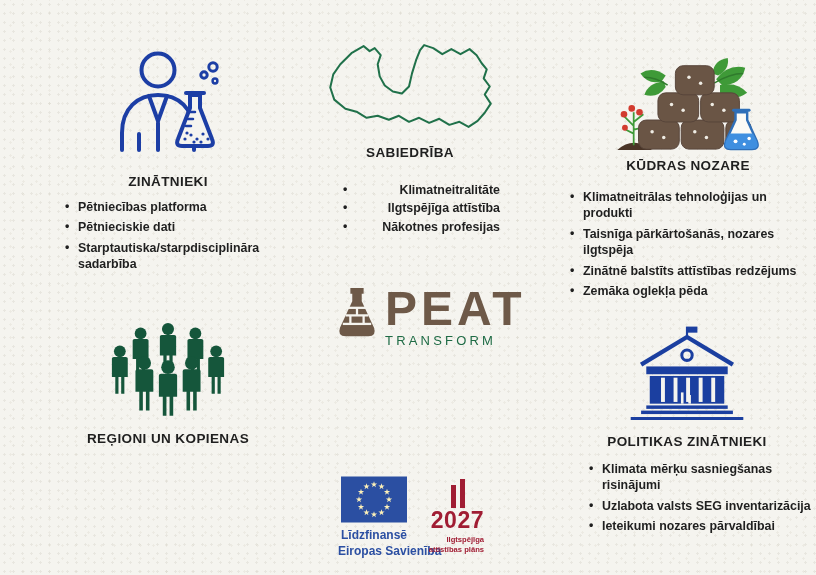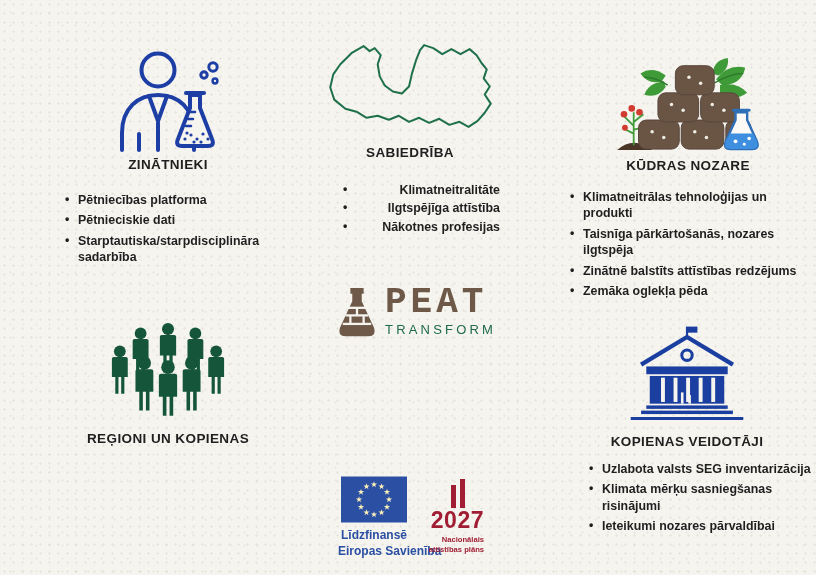--- a/index.html
+++ b/index.html
@@ -17,30 +17,30 @@
   }
 
   .node { position:absolute; }
   .icon { display:flex; justify-content:center; align-items:flex-end; }
 
   .title {
     font-size:13.5px; font-weight:700; letter-spacing:.4px;
     color:var(--c-text,#1f1f1f); text-align:center; white-space:nowrap;
   }
 
-  .bullets { list-style:none; margin-top:20px; }
+  .bullets { list-style:none; margin-top:10px; }
   .bullets li {
     position:relative; font-size:12.4px; font-weight:600;
     color:var(--c-text,#1f1f1f); line-height:1.32; margin-bottom:4px;
   }
   .bullets li::before { content:"•"; position:absolute; left:-13px; top:-1px; }
 
   
   .pos-scientists { left:28px;  top:46px;  width:280px; }
-  .pos-scientists .title { margin-top:1px; }
+  .pos-scientists .title { margin-top:18px; }
   .pos-scientists .bullets { padding-left:50px; }
 
   .pos-society { left:320px; top:36px;  width:180px; }
   .pos-society .title { margin-top:4px; }
   .pos-society .bullets { margin-top:22px; padding-left:36px;text-align:right; }
   .pos-society .bullets li { margin-bottom:2px; }
 
   .pos-peat { left:560px; top:56px;  width:256px; }
   .pos-peat .title { margin-top:5px; }
   .pos-peat .bullets { margin-top:16px; padding-left:23px; }
@@ -49,23 +49,22 @@
   .pos-regions .title { margin-top:13px; }
   .pos-regions .bullets { margin-top:16px; padding-left:50px; }
 
   .pos-policy { left:562px; top:324px; width:250px; }
   .pos-policy .title { margin-top:13px; }
   .pos-policy .bullets { margin-top:12px; padding-left:40px; }
 
   
   .logo { left:336px; top:287px; display:flex; gap:7px; align-items:flex-start; }
   .logo-word1 {
-    font-size:36px; font-weight:700; letter-spacing:4px; line-height:.9;
+    font-size:48px; font-weight:700; letter-spacing:4px; line-height:.9;
     color:var(--c-brown,#6e5948);
-    font-family:Liberation Mono, monospace;
   }
   .logo-word2 {
     font-size:13px; font-weight:400; letter-spacing:3.2px; margin-top:3px;
     color:var(--c-logo-green,#1e6b45);
   }
 
   
   .funding-eu { left:338px; top:476px; width:72px; text-align:center; }
   .eu-label {
     margin-top:5px; font-size:12px; font-weight:700; line-height:1.3;
@@ -270,21 +269,21 @@
     </div>
   </div>
 
   <div class="node funding-nap">
     <div class="nap-bars">
       <div class="nap-bar b1"></div>
       <div class="nap-bar b2"></div>
     </div>
     <div class="nap-year">2027</div>
     <div class="nap-label">
-      <div>Nacionālais</div>
+      <div>Ilgtspējīga</div>
       <div>attīstības plāns</div>
     </div>
   </div>
 
   <section class="node pos-policy">
     <div class="icon">
       <svg width="128" height="97" viewBox="0 0 140 112" aria-hidden="true">
         <g fill="#1b3fa0">
           <rect x="71" y="3" width="11" height="7"></rect>
           <rect x="23" y="49" width="94" height="9"></rect>
@@ -302,21 +301,21 @@
           <rect x="40" y="62" width="4.5" height="28"></rect>
           <rect x="54.5" y="62" width="4.5" height="28"></rect>
           <rect x="69" y="62" width="4.5" height="28"></rect>
           <rect x="83.5" y="62" width="4.5" height="28"></rect>
           <rect x="98" y="62" width="4.5" height="28"></rect>
           <rect x="63" y="79" width="3" height="13"></rect>
           <rect x="71.5" y="82" width="3" height="10"></rect>
         </g>
       </svg>
     </div>
-    <h3 class="title">KOPIENAS VEIDOTĀJI</h3>
+    <h3 class="title">POLITIKAS ZINĀTNIEKI</h3>
     <ul class="bullets">
+        <li>Klimata mērķu sasniegšanas risinājumi</li>
         <li>Uzlabota valsts SEG inventarizācija</li>
-        <li>Klimata mērķu sasniegšanas risinājumi</li>
         <li>Ieteikumi nozares pārvaldībai</li>
       </ul>
   </section>
 
 </div>
 
 </body></html>

